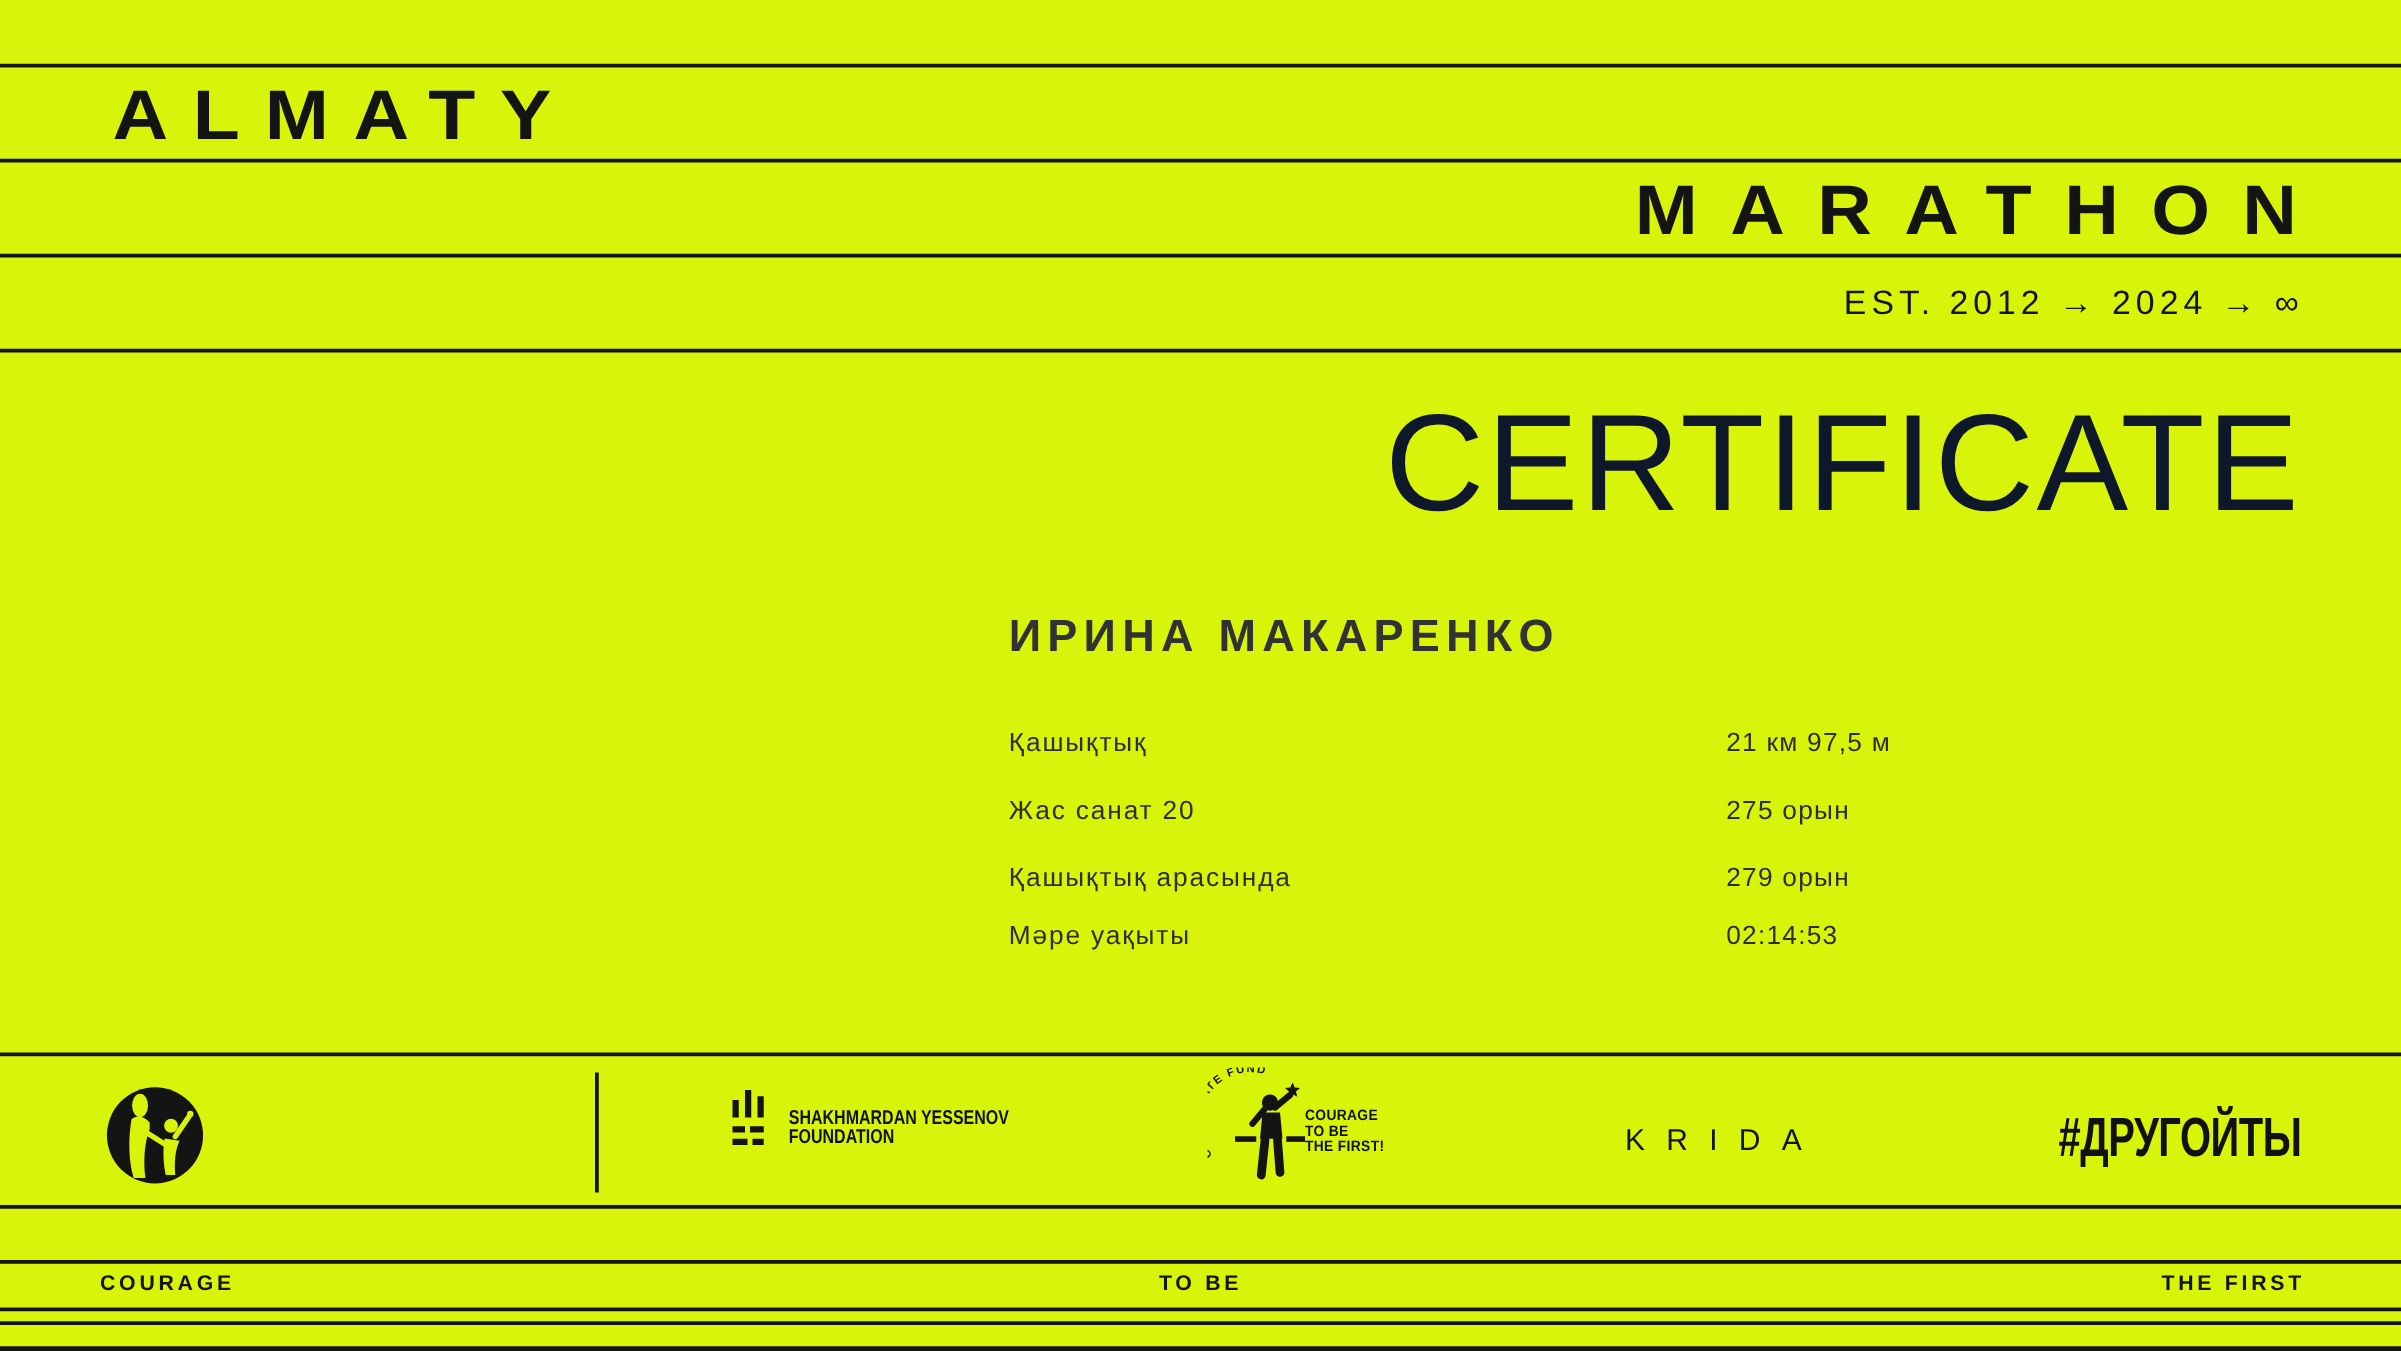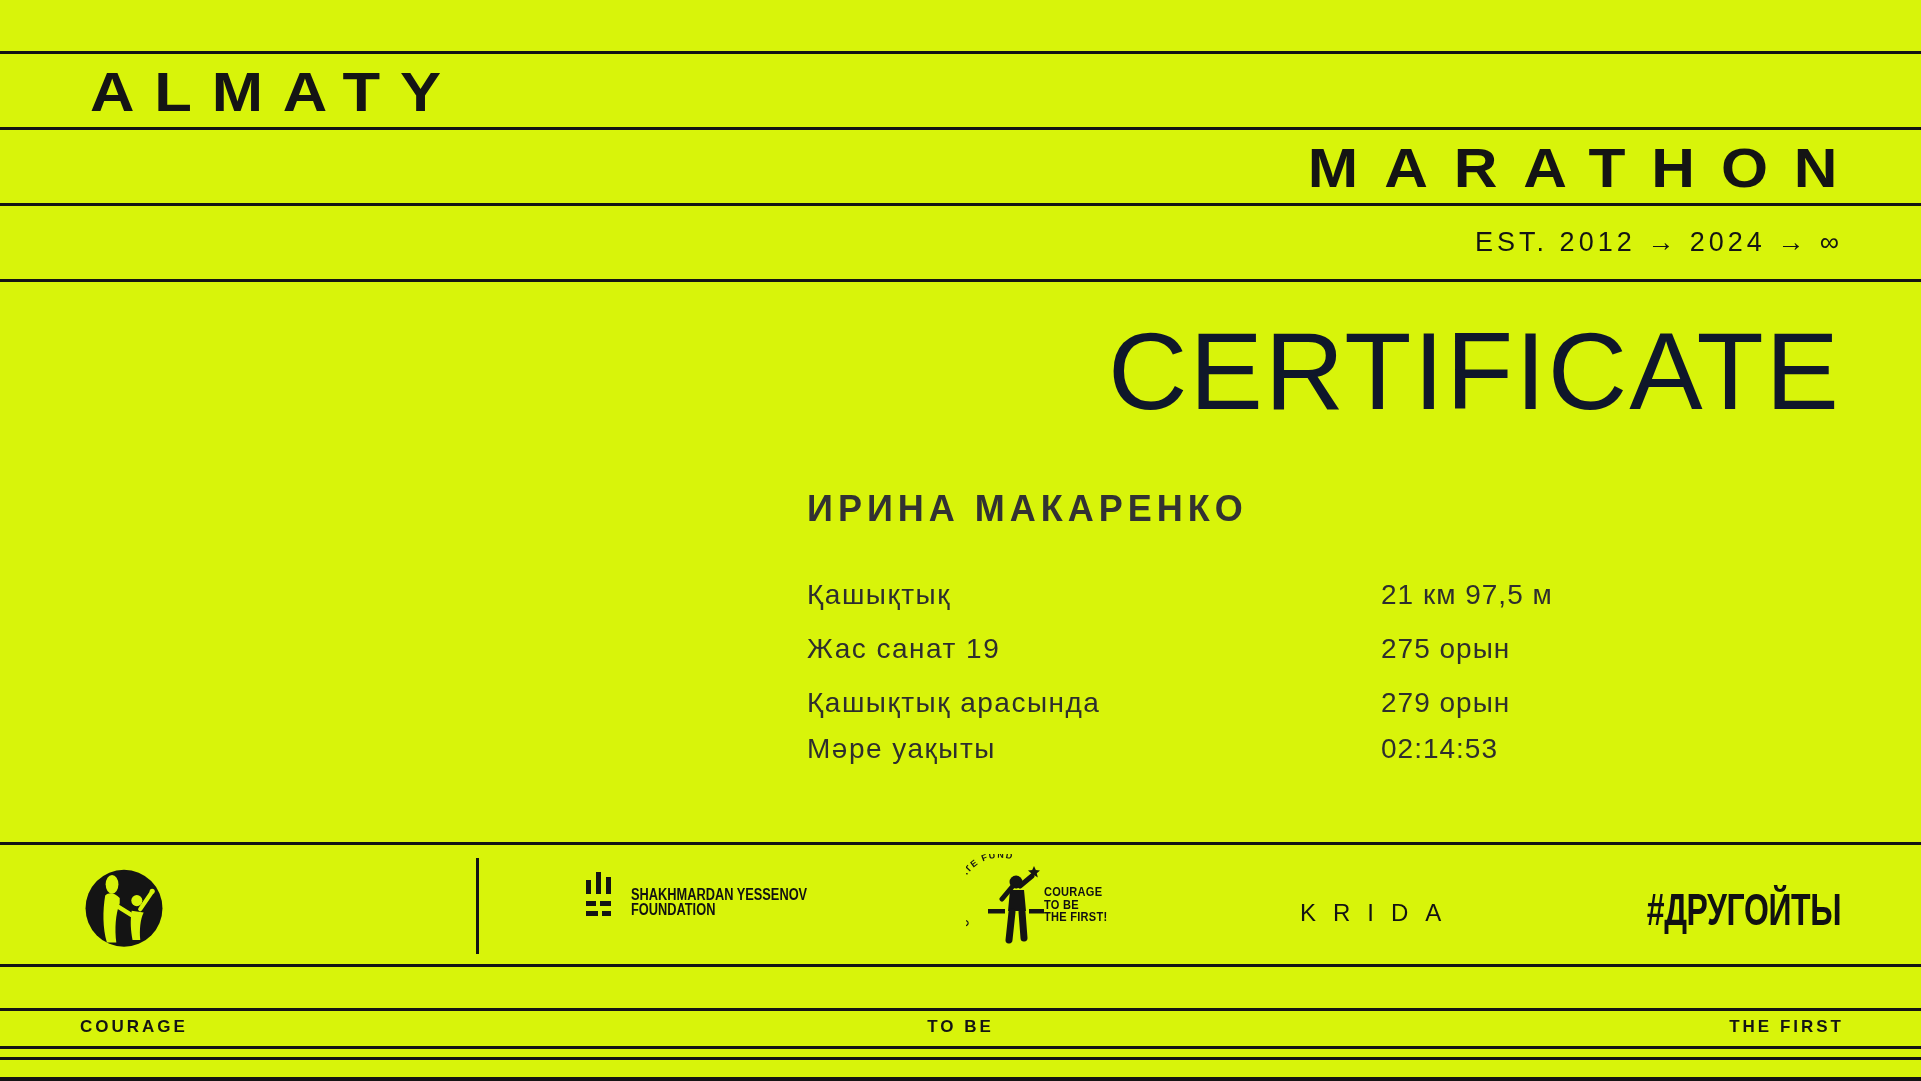--- a/index.html
+++ b/index.html
@@ -31,21 +31,21 @@
     position:absolute; right:82px; top:316px;
     font-size:110px; font-weight:500; letter-spacing:2px; margin-right:-2px;
     line-height:1; white-space:nowrap; color:#0f172a;
   }
   .runner-name {
     position:absolute; left:807px; top:491px;
     font-size:36px; font-weight:700; letter-spacing:5px;
     line-height:1; white-space:nowrap; color:#323232;
   }
   .results { position:absolute; left:807px; top:0; width:1034px; height:100%; }
-  .result-row { position:absolute; left:0; width:100%; height:36px; font-size:28px; color:#2E2E2E; }
+  .result-row { position:absolute; left:0; width:100%; height:36px; font-size:21px; color:#2E2E2E; }
   .result-label { position:absolute; left:0; letter-spacing:1.5px; white-space:nowrap; line-height:36px; }
   .result-value { position:absolute; left:574px; letter-spacing:1px; white-space:nowrap; line-height:36px; }
   .row-0 { top:577px; } .row-1 { top:631px; } .row-2 { top:685px; }
   .row-3 { top:731px; } .row-4 { top:780px; }
 
   .sponsors { position:absolute; left:0; top:842px; width:100%; height:122px; }
   .kaspi-logo-mark { position:absolute; left:77px; top:21px; width:94px; height:94px; }
   .kaspi-wordmark {
     position:absolute; left:196px; top:40px;
     font-size:55px; font-weight:700; letter-spacing:-1px; line-height:1; color:#111;
@@ -107,21 +107,21 @@
 
   <div class="cert-title">CERTIFICATE</div>
   <div class="runner-name">ИРИНА МАКАРЕНКО</div>
 
   <div class="results">
     <div class="result-row row-0">
       <span class="result-label">Қашықтық</span>
       <span class="result-value">21 км 97,5 м</span>
     </div>
     <div class="result-row row-1">
-      <span class="result-label">Жас санат 19</span>
+      <span class="result-label">Жас санат 20</span>
       <span class="result-value">275 орын</span>
     </div>
     <div class="result-row row-2">
       <span class="result-label">Қашықтық арасында</span>
       <span class="result-value">279 орын</span>
     </div>
     <div class="result-row row-3">
       <span class="result-label">Мәре уақыты</span>
       <span class="result-value">02:14:53</span>
     </div>

